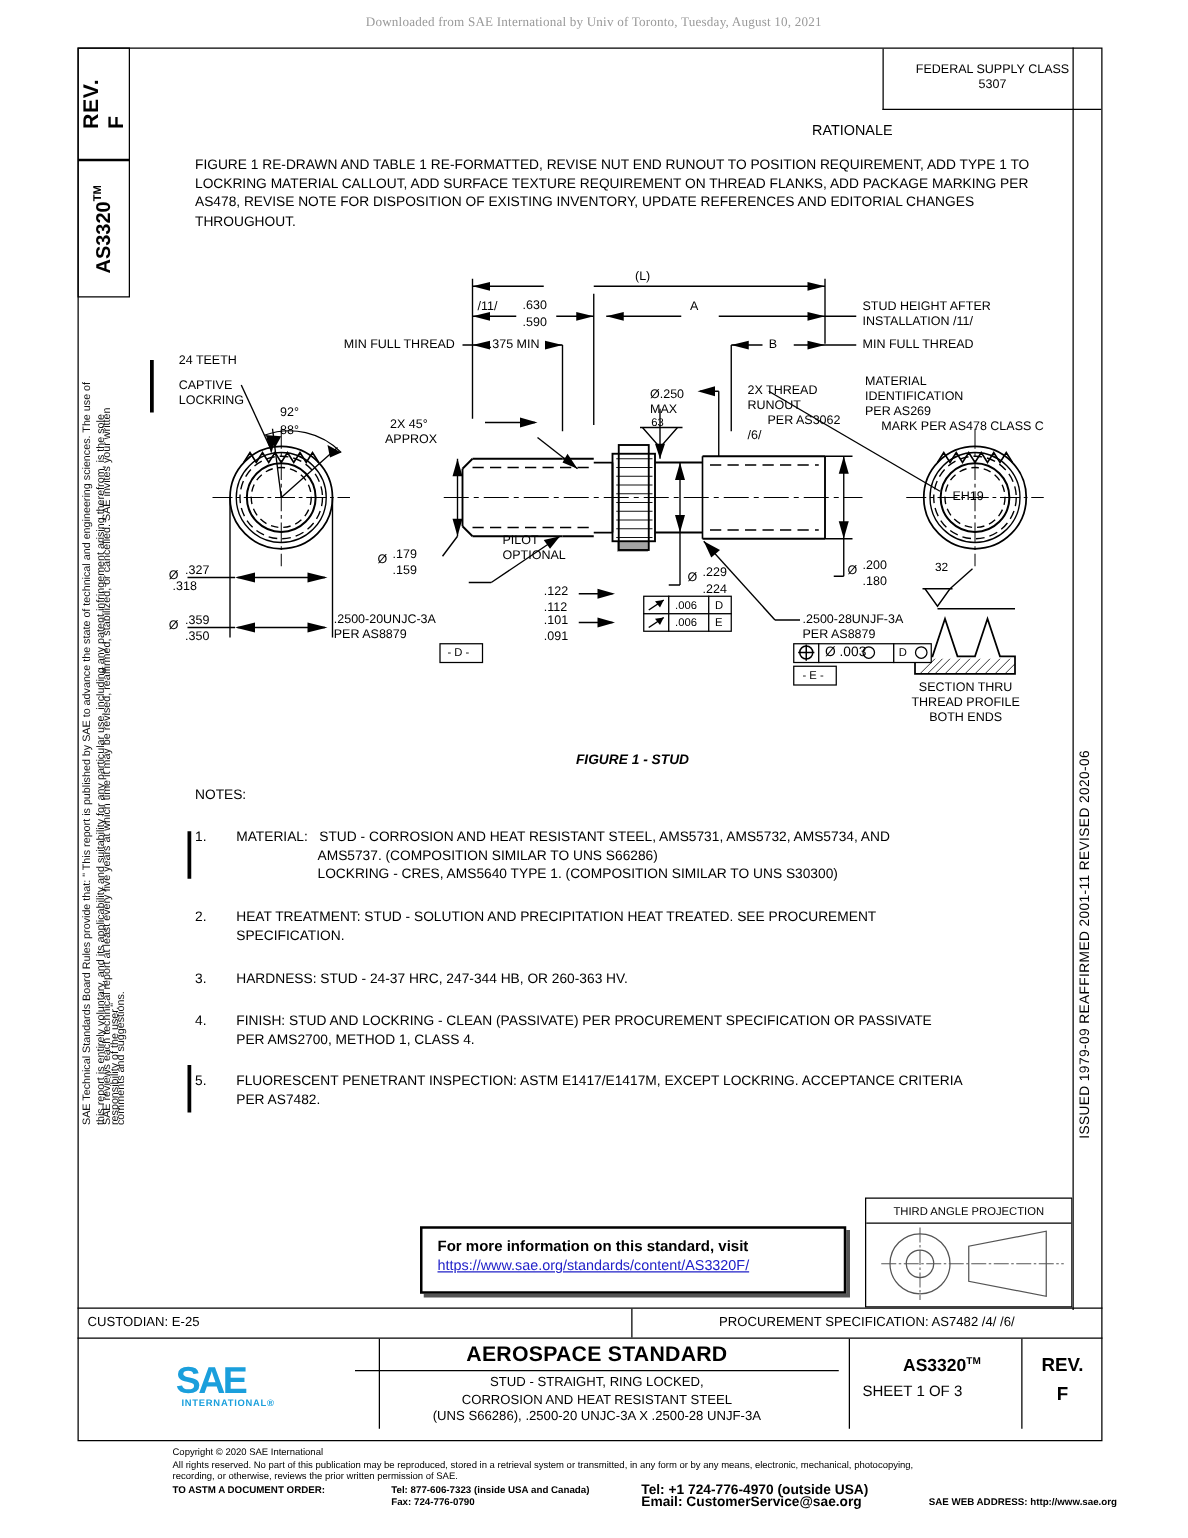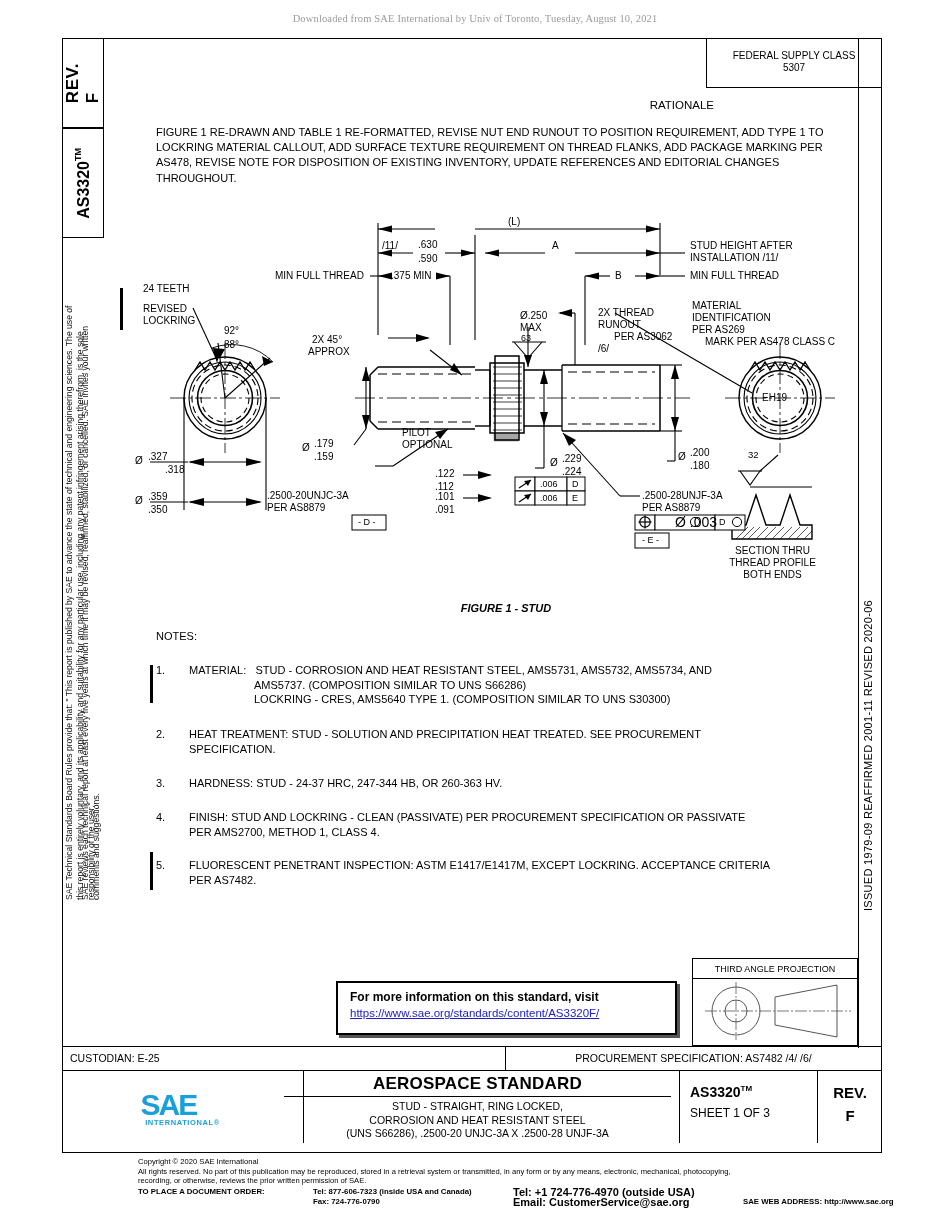--- a/index.html
+++ b/index.html
@@ -149,21 +149,21 @@
   }
   #titleblock .col { position:absolute; top:0; height:72px; }
   #tb-logo { left:0; width:242px; border-right:1.6px solid #000;
              display:flex; align-items:center; justify-content:center; flex-direction:column;}
   #tb-mid  { left:214px; width:404px; border-right:1.6px solid #000; }
   #tb-num  { left:618px; width:138px; border-right:1.6px solid #000; padding:13px 0 0 10px; }
   #tb-rev  { left:756px; width:64px; text-align:center; padding-top:13px; }
   #tb-mid .as-title { text-align:center; font-size:17px; font-weight:bold; padding-top:3px; letter-spacing:.2px;}
   #tb-mid .rule { height:1.3px; background:#000; margin:2px 8px 0 8px; }
   #tb-mid .sub { text-align:center; font-size:10.5px; line-height:13.5px; padding-top:3px;}
-  #tb-num .n1 { font-size:14px; font-weight:bold; }
+  #tb-num .n1 { font-size:14px; font-weight:bold;text-align:center; }
   #tb-num .n1 .tm { font-size:8px; vertical-align:super; }
   #tb-num .n2 { font-size:12px; margin-top:6px; }
   #tb-rev .r1 { font-size:15px; font-weight:bold; }
   #tb-rev .r2 { font-size:15px; font-weight:bold; margin-top:6px;}
 
   
   .saelogo { width: 84px; height: 38px; position: relative; }
   .saelogo .word { font-size:30px; font-weight:bold; color:#1a9fdc; letter-spacing:-2px; font-family:"Liberation Sans",sans-serif; }
   .saelogo .intl { font-size:7.5px; font-weight:bold; color:#1a9fdc; letter-spacing:.6px; text-align:center; margin-top:-4px;}
 
@@ -446,21 +446,21 @@
     <span class="lbl" style="left:288px; top:38px;">.590</span>
     <span class="lbl" style="left:422px; top:25px;">A</span>
     <span class="lbl" style="left:560px; top:25px;">STUD HEIGHT AFTER</span>
     <span class="lbl" style="left:560px; top:37px;">INSTALLATION /11/</span>
     <span class="lbl" style="left:145px; top:55px;">MIN FULL THREAD</span>
     <span class="lbl" style="left:261px; top:55px;">.375 MIN</span>
     <span class="lbl" style="left:485px; top:55px;">B</span>
     <span class="lbl" style="left:560px; top:55px;">MIN FULL THREAD</span>
 
     <span class="lbl" style="left:13px; top:68px;">24 TEETH</span>
-    <span class="lbl" style="left:13px; top:88px;">REVISED</span>
+    <span class="lbl" style="left:13px; top:88px;">CAPTIVE</span>
     <span class="lbl" style="left:13px; top:100px;">LOCKRING</span>
     <span class="lbl" style="left:94px; top:110px;">92°</span>
     <span class="lbl" style="left:94px; top:124px;">88°</span>
     <span class="lbl" style="left:182px; top:119px;">2X 45°</span>
     <span class="lbl" style="left:178px; top:131px;">APPROX</span>
 
     <span class="lbl" style="left:390px; top:95px;">Ø.250</span>
     <span class="lbl" style="left:390px; top:107px;">MAX</span>
     <span class="lbl" style="left:391px; top:118px; font-size:9px;">63</span>
 
@@ -470,21 +470,21 @@
     <span class="lbl" style="left:468px; top:128px;">/6/</span>
 
     <span class="lbl" style="left:562px; top:85px;">MATERIAL</span>
     <span class="lbl" style="left:562px; top:97px;">IDENTIFICATION</span>
     <span class="lbl" style="left:562px; top:109px;">PER AS269</span>
     <span class="lbl" style="left:562px; top:121px;padding-left:13px;">MARK PER AS478 CLASS C</span>
     <span class="lbl" style="left:632px; top:177px; font-size:10px;">EH19</span>
 
     <span class="lbl" style="left:5px; top:240px;">Ø</span>
     <span class="lbl" style="left:18px; top:236px;">.327</span>
-    <span class="lbl" style="left:35px; top:249px;text-align:right;">.318</span>
+    <span class="lbl" style="left:8px; top:249px;text-align:right;">.318</span>
     <span class="lbl" style="left:5px; top:280px;">Ø</span>
     <span class="lbl" style="left:18px; top:276px;">.359</span>
     <span class="lbl" style="left:18px; top:289px;">.350</span>
 
     <span class="lbl" style="left:172px; top:227px;">Ø</span>
     <span class="lbl" style="left:184px; top:223px;">.179</span>
     <span class="lbl" style="left:184px; top:236px;">.159</span>
 
     <span class="lbl" style="left:272px; top:212px;">PILOT</span>
     <span class="lbl" style="left:272px; top:224px;">OPTIONAL</span>
@@ -506,21 +506,21 @@
     <span class="lbl" style="left:560px; top:232px;">.200</span>
     <span class="lbl" style="left:560px; top:245px;">.180</span>
 
     <span class="lbl" style="left:410px; top:264px; font-size:9px;">.006</span>
     <span class="lbl" style="left:442px; top:264px; font-size:9px;">D</span>
     <span class="lbl" style="left:410px; top:278px; font-size:9px;">.006</span>
     <span class="lbl" style="left:442px; top:278px; font-size:9px;">E</span>
 
     <span class="lbl" style="left:512px; top:275px;">.2500-28UNJF-3A</span>
     <span class="lbl" style="left:512px; top:287px;">PER AS8879</span>
-    <span class="lbl" style="left:530px; top:302px; font-size:14px;margin-left:15px;">Ø .003</span>
+    <span class="lbl" style="left:530px; top:302px; font-size:11px;">Ø .003</span>
     <span class="lbl" style="left:589px; top:302px; font-size:9px;">D</span>
     <span class="lbl" style="left:512px; top:320px; font-size:9px;">- E -</span>
 
     <span class="lbl" style="left:618px; top:234px; font-size:9.5px;">32</span>
     <span class="lbl-c" style="left:570px; top:330px; width:145px;">SECTION THRU</span>
     <span class="lbl-c" style="left:570px; top:342px; width:145px;">THREAD PROFILE</span>
     <span class="lbl-c" style="left:570px; top:354px; width:145px;">BOTH ENDS</span>
   </div>
 
   <div class="abs" id="figcap">FIGURE 1 - STUD</div>
@@ -605,21 +605,21 @@
       <div class="r1">REV.</div>
       <div class="r2">F</div>
     </div>
   </div>
 
   <div class="abs" id="copy">
     <div>Copyright © 2020 SAE International</div>
     <div>All rights reserved. No part of this publication may be reproduced, stored in a retrieval system or transmitted, in any form or by any means, electronic, mechanical, photocopying,</div>
     <div>recording, or otherwise, reviews the prior written permission of SAE.</div>
     <div id="order-grid">
-      <div class="c1">TO PLACE A DOCUMENT ORDER:</div>
+      <div class="c1">TO ASTM A DOCUMENT ORDER:</div>
       <div class="c2">
         <div>Tel: 877-606-7323 (inside USA and Canada)</div>
         <div>Fax: 724-776-0790</div>
       </div>
       <div class="c3">
         <div>Tel: +1 724-776-4970 (outside USA)</div>
         <div>Email: CustomerService@sae.org</div>
       </div>
       <div class="c4">
         <div>&nbsp;</div>

